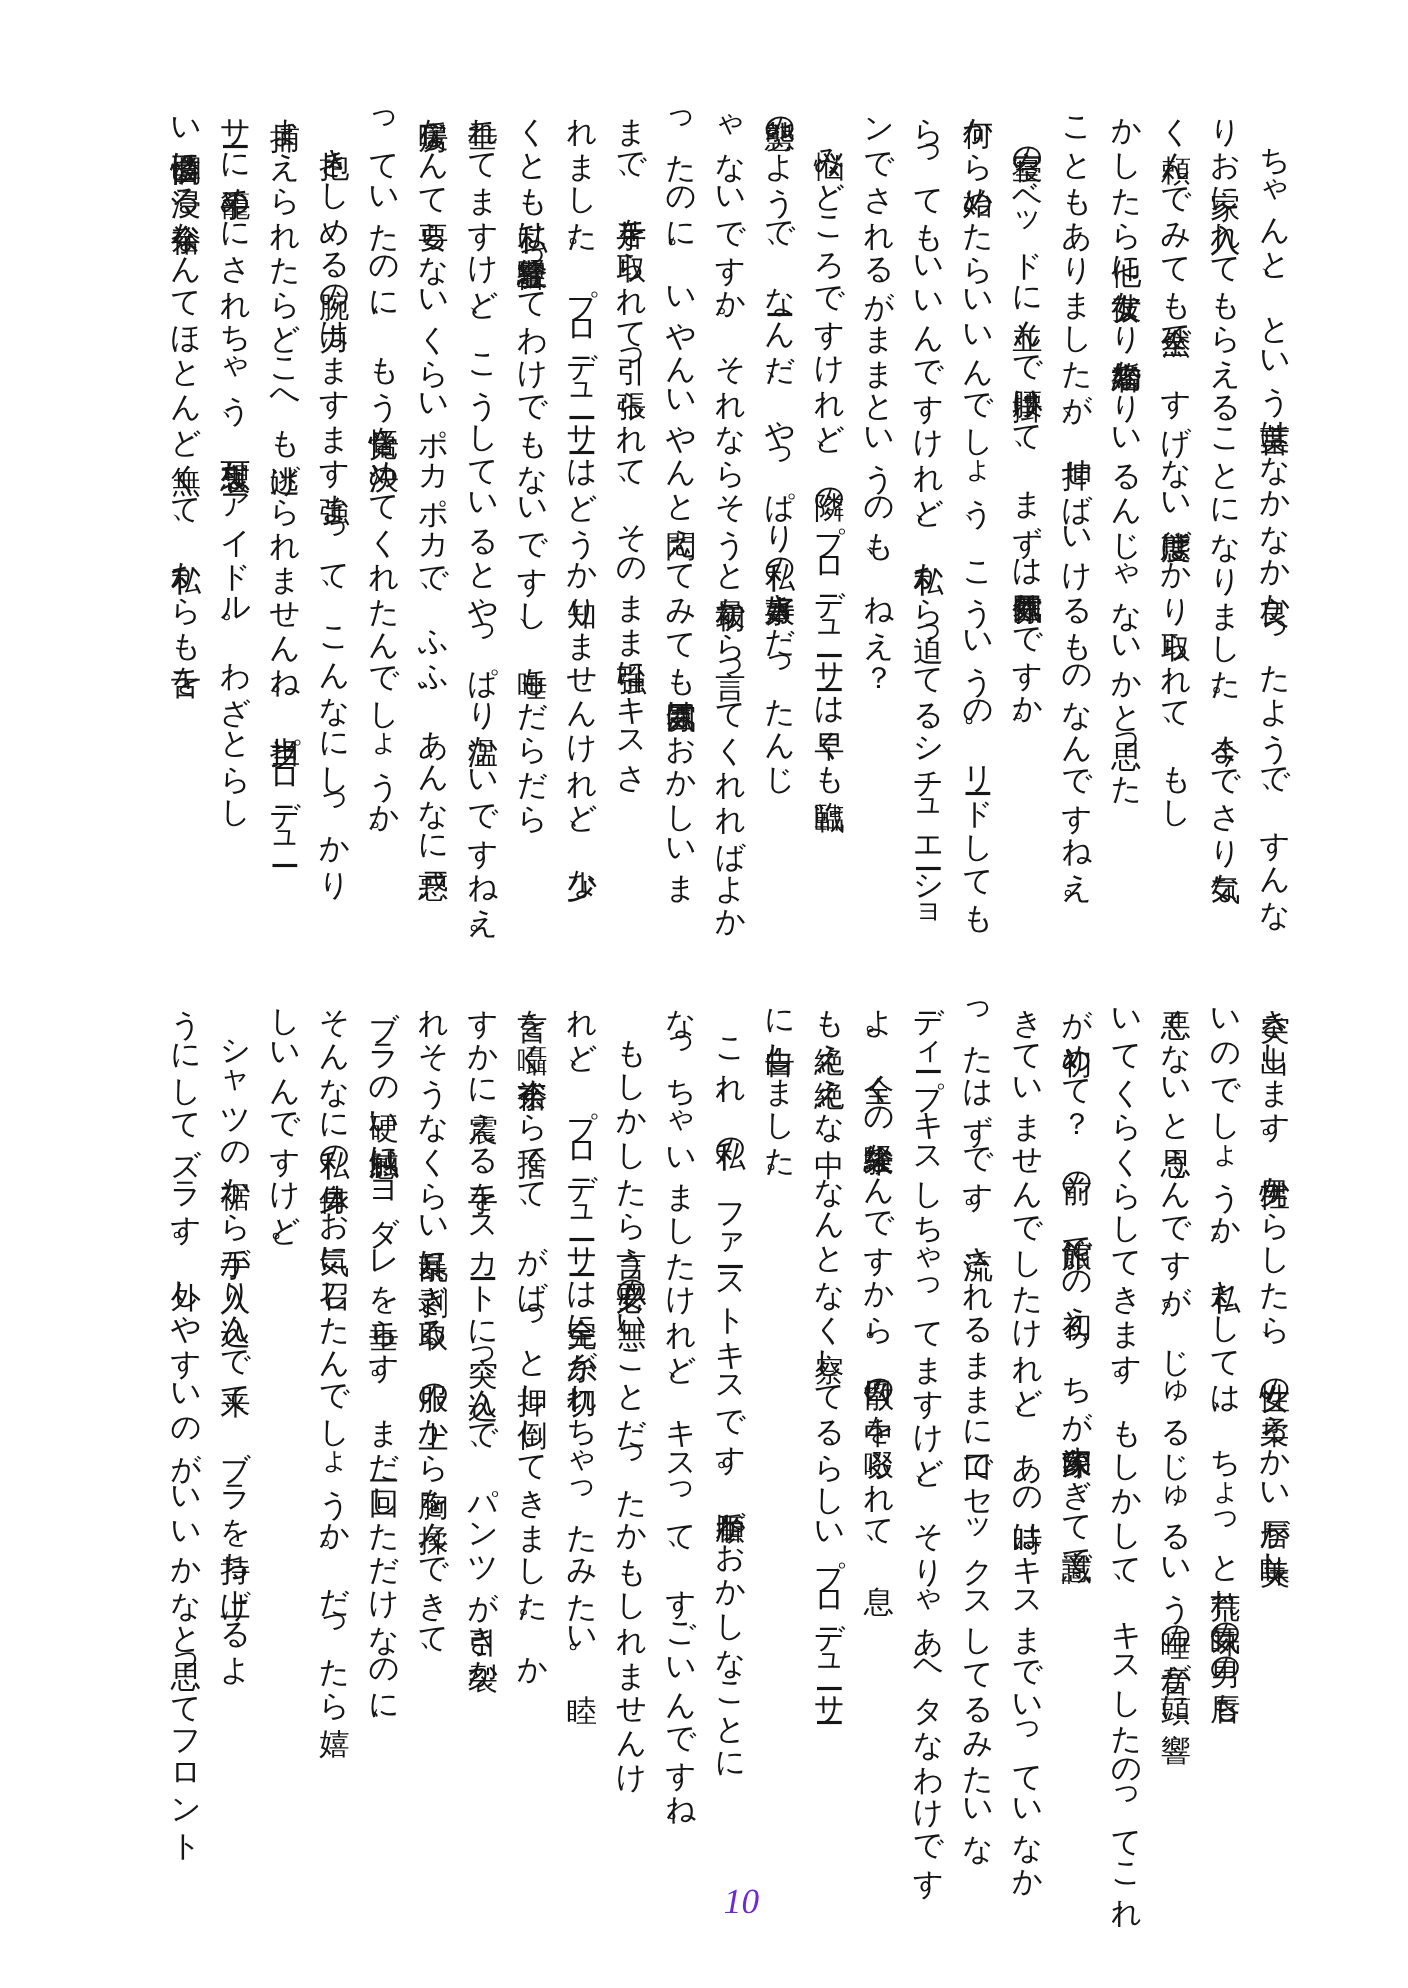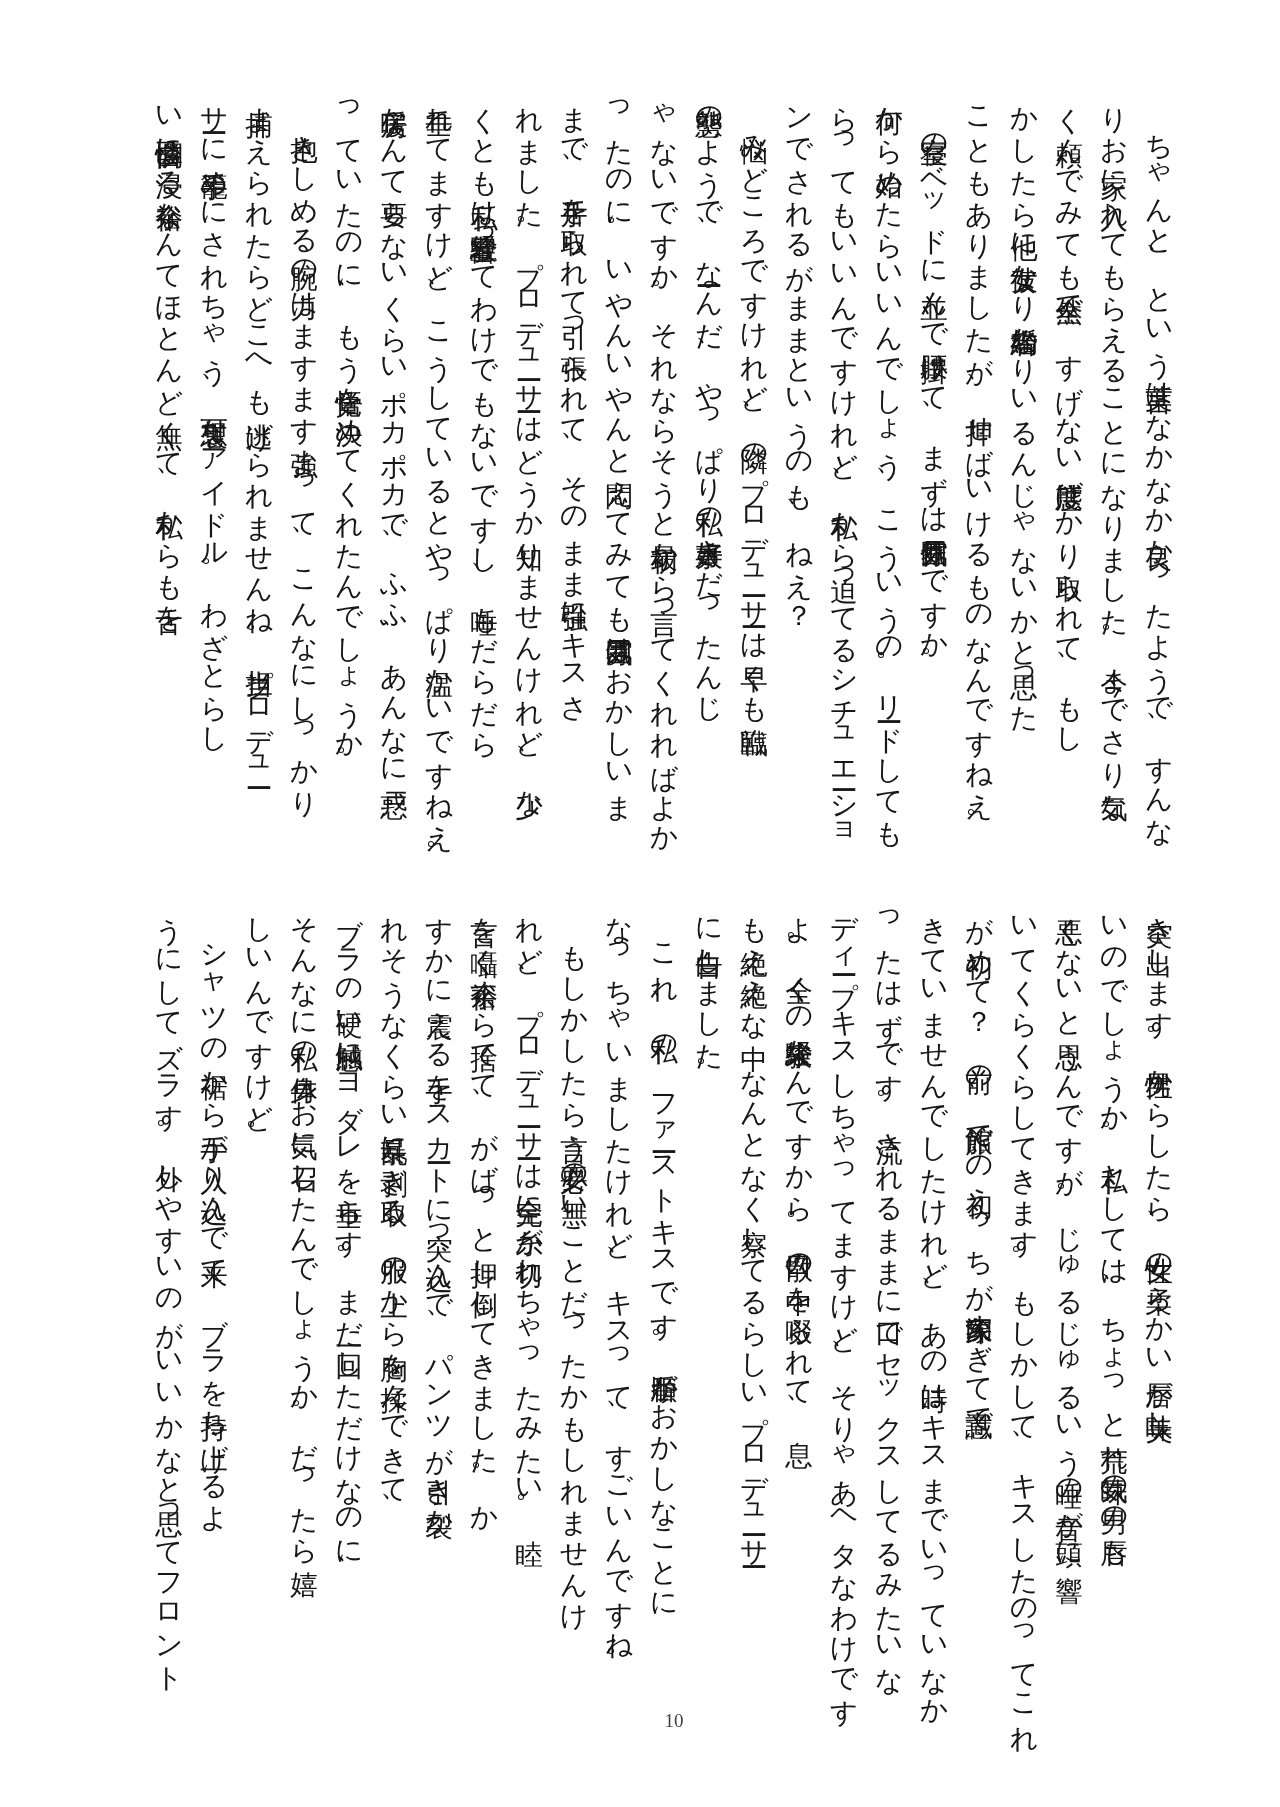--- a/index.html
+++ b/index.html
@@ -38,22 +38,23 @@
   .dan-bottom {
     top: 898px;
     height: 746px;
   }
   .page-number {
     position: absolute;
     top: 1710px;
     left: 674px;
     transform: translateX(-50%);
     font-family: "Liberation Serif", "DejaVu Serif", serif;
-    font-size: 19px;
-    color: #404040;
+    font-size: 32px;
+    color: #6d28d9;
+    font-style: italic;
   }
 </style>
 </head>
 <body>
 
 <div class="page">
   <div class="dan dan-top">　ちゃんと、という言葉はなかなか良かったようで、すんな
 りお家に入れてもらえることになりました。今までさり気な
 く頼んでみても全然で、すげない態度ばかり取られて、もし
 かしたら他に彼女なり婚約者なりいるんじゃないかと思った

